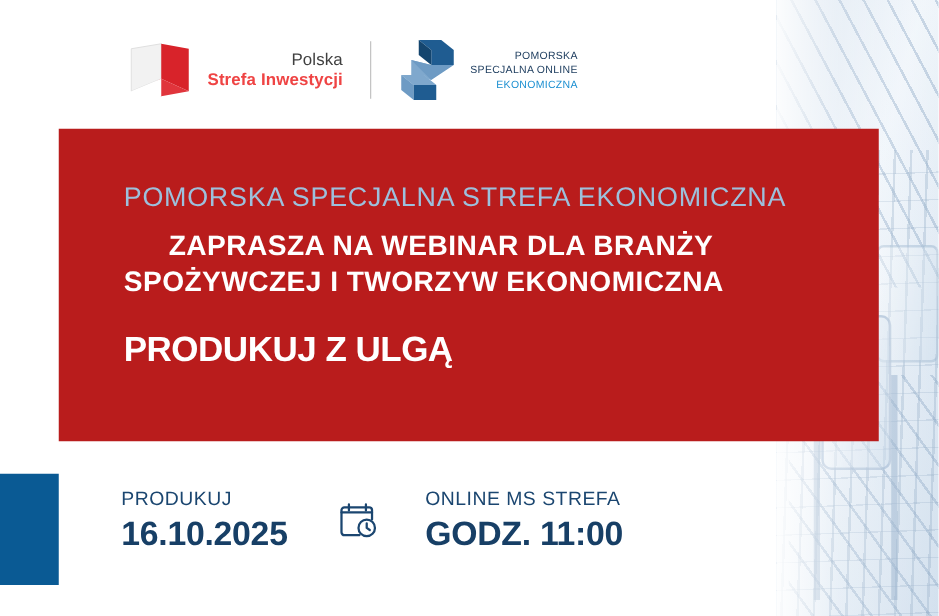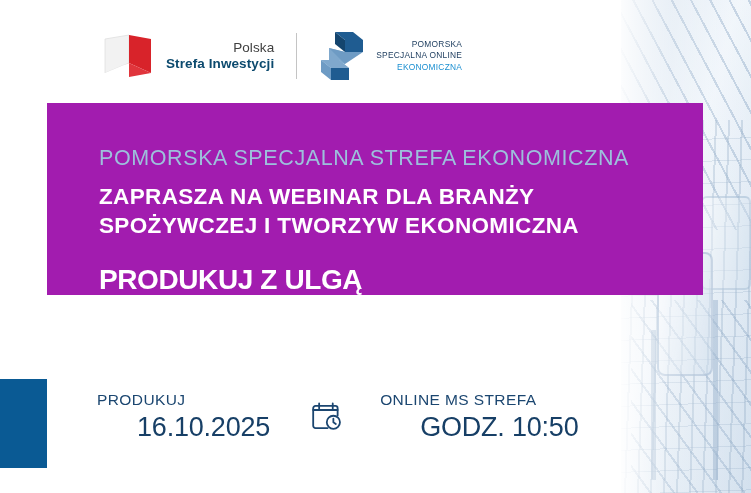--- a/index.html
+++ b/index.html
@@ -114,21 +114,21 @@
   .psi-line1 {
     font-size: 13.5px;
     font-weight: 400;
     letter-spacing: 0.1px;
     color: #404040;
   }
   .psi-line2 {
     font-size: 13.5px;
     font-weight: 700;
     letter-spacing: 0.1px;
-    color: #0c4a6e;
+    color: #ef4444;
   }
   .logo-divider {
     width: 1px;
     height: 46px;
     background: #c4c4c4;
     margin: 0 22px;
     flex: 0 0 auto;
   }
   .logo-psse {
     display: flex;
@@ -148,22 +148,22 @@
   }
   .psse-l1, .psse-l2 { color: #1a3a5c; }
   .psse-l3 { color: #1b8fd1; }
 
   
   .banner {
     position: absolute;
     left: 47px;
     top: 103px;
     width: 656px;
-    height: 192px;
-    background: #a21caf;
+    height: 250px;
+    background: #b91c1c;
   }
   .banner-inner {
     position: absolute;
     left: 52px;
     top: 44px;
     right: 20px;
   }
   .kicker {
     font-size: 21.5px;
     font-weight: 400;
@@ -173,21 +173,21 @@
     white-space: nowrap;
   }
   .sub1, .sub2 {
     font-size: 22.5px;
     font-weight: 700;
     letter-spacing: 0.35px;
     color: #ffffff;
     line-height: 1.32;
     white-space: nowrap;
   }
-  .sub1 { margin-top: 12px; }
+  .sub1 { margin-top: 12px; margin-left: 36px; }
   .headline {
     margin-top: 25px;
     font-size: 28px;
     font-weight: 700;
     letter-spacing: -0.4px;
     color: #ffffff;
     line-height: 1.0;
     white-space: nowrap;
   }
 
@@ -215,25 +215,24 @@
   .f-small {
     font-size: 15.5px;
     font-weight: 400;
     letter-spacing: 0.4px;
     color: #1b4670;
     white-space: nowrap;
   }
   .f-big {
     margin-top: 3px;
     font-size: 27px;
-    font-weight: 400;
+    font-weight: 700;
     letter-spacing: -0.2px;
     color: #173f66;
     white-space: nowrap;
-    margin-left: 40px;
   }
   .f-icon {
     margin: 0 34px 0 38px;
     width: 38px;
     height: 38px;
     flex: 0 0 auto;
     display: flex;
     align-items: center;
     justify-content: center;
   }
@@ -317,18 +316,18 @@
         <path d="M16.5 26.5H5.2A2.2 2.2 0 0 1 3 24.3V9.4h23v5.2"></path>
         <path d="M3 9.4V7.8a2.2 2.2 0 0 1 2.2-2.2h18.6A2.2 2.2 0 0 1 26 7.8v1.6"></path>
         <path d="M8.6 3.3v4.6M21.4 3.3v4.6"></path>
         <circle cx="22" cy="21" r="6.2"></circle>
         <path d="M22 17.6V21l2.3 1.6"></path>
       </svg>
     </div>
 
     <div class="f-block">
       <div class="f-small">ONLINE MS STREFA</div>
-      <div class="f-big">GODZ. 10:50</div>
+      <div class="f-big">GODZ. 11:00</div>
     </div>
 
   </div>
 
 </div>
 
 </body></html>

